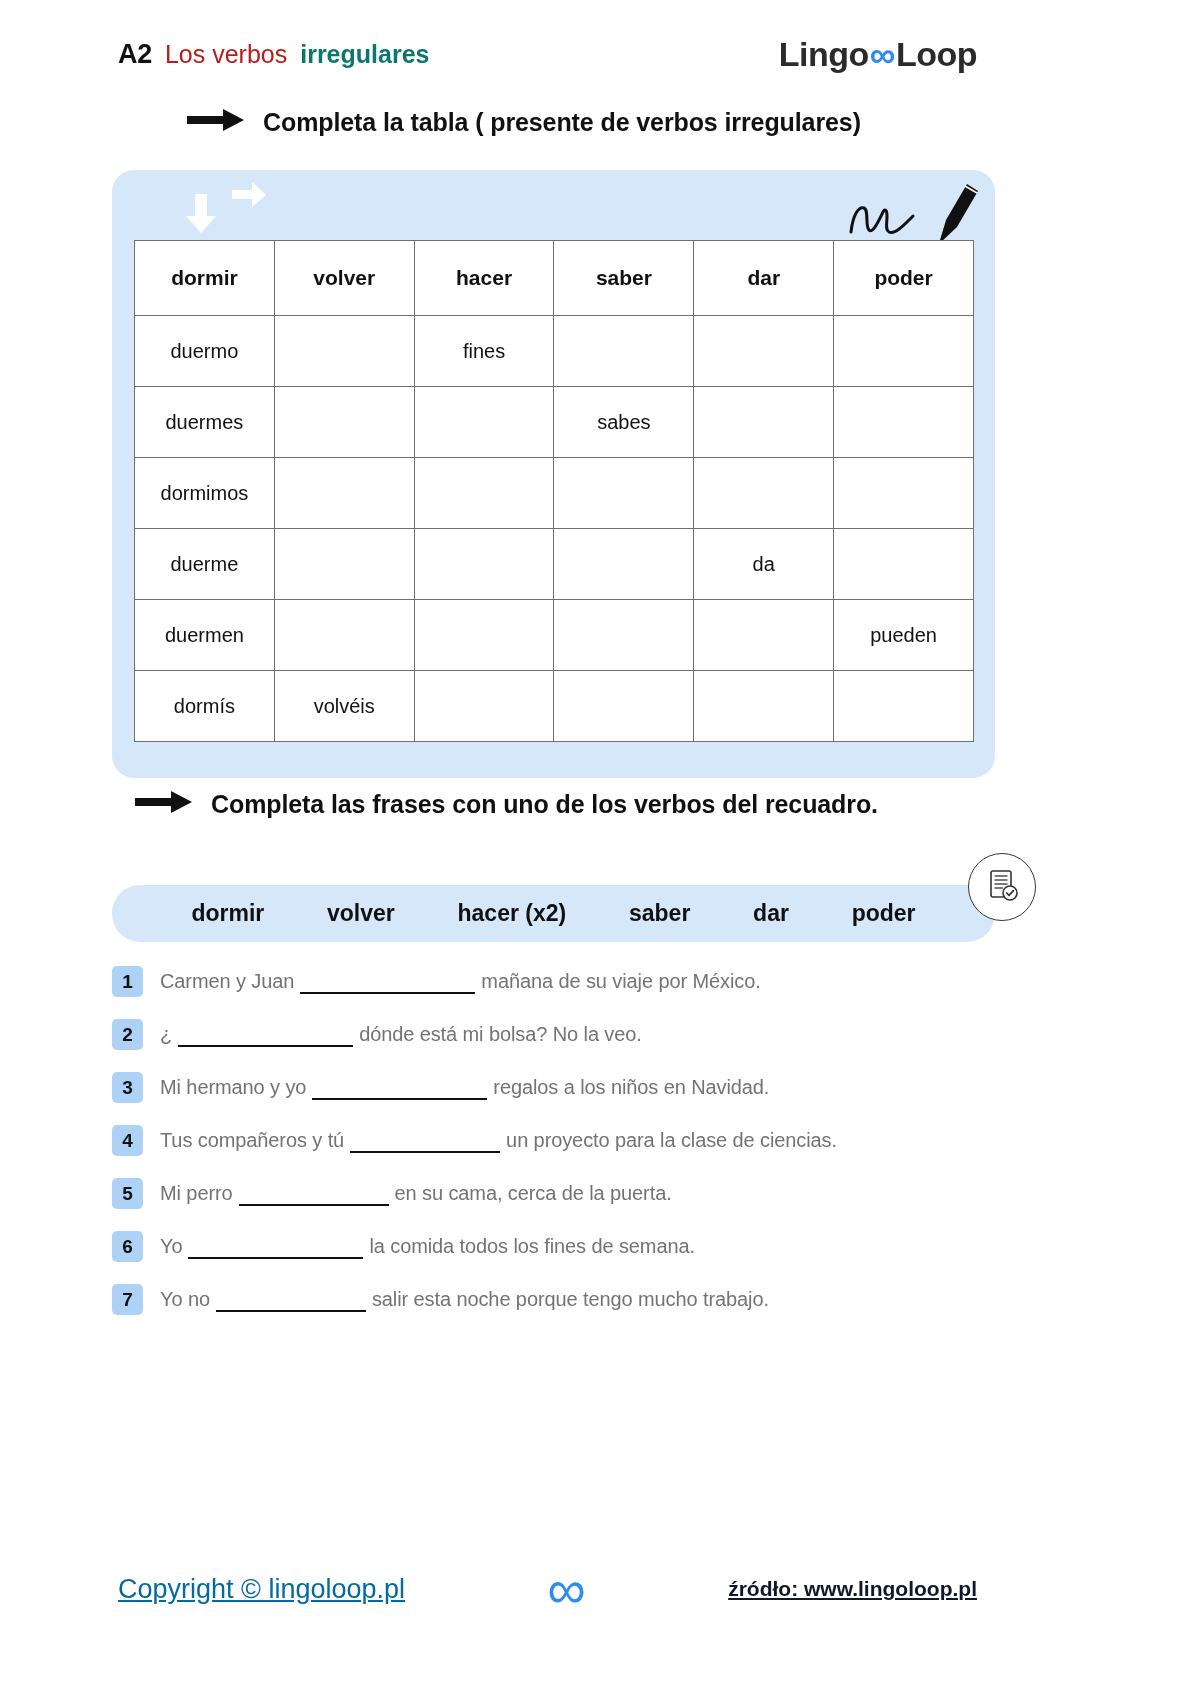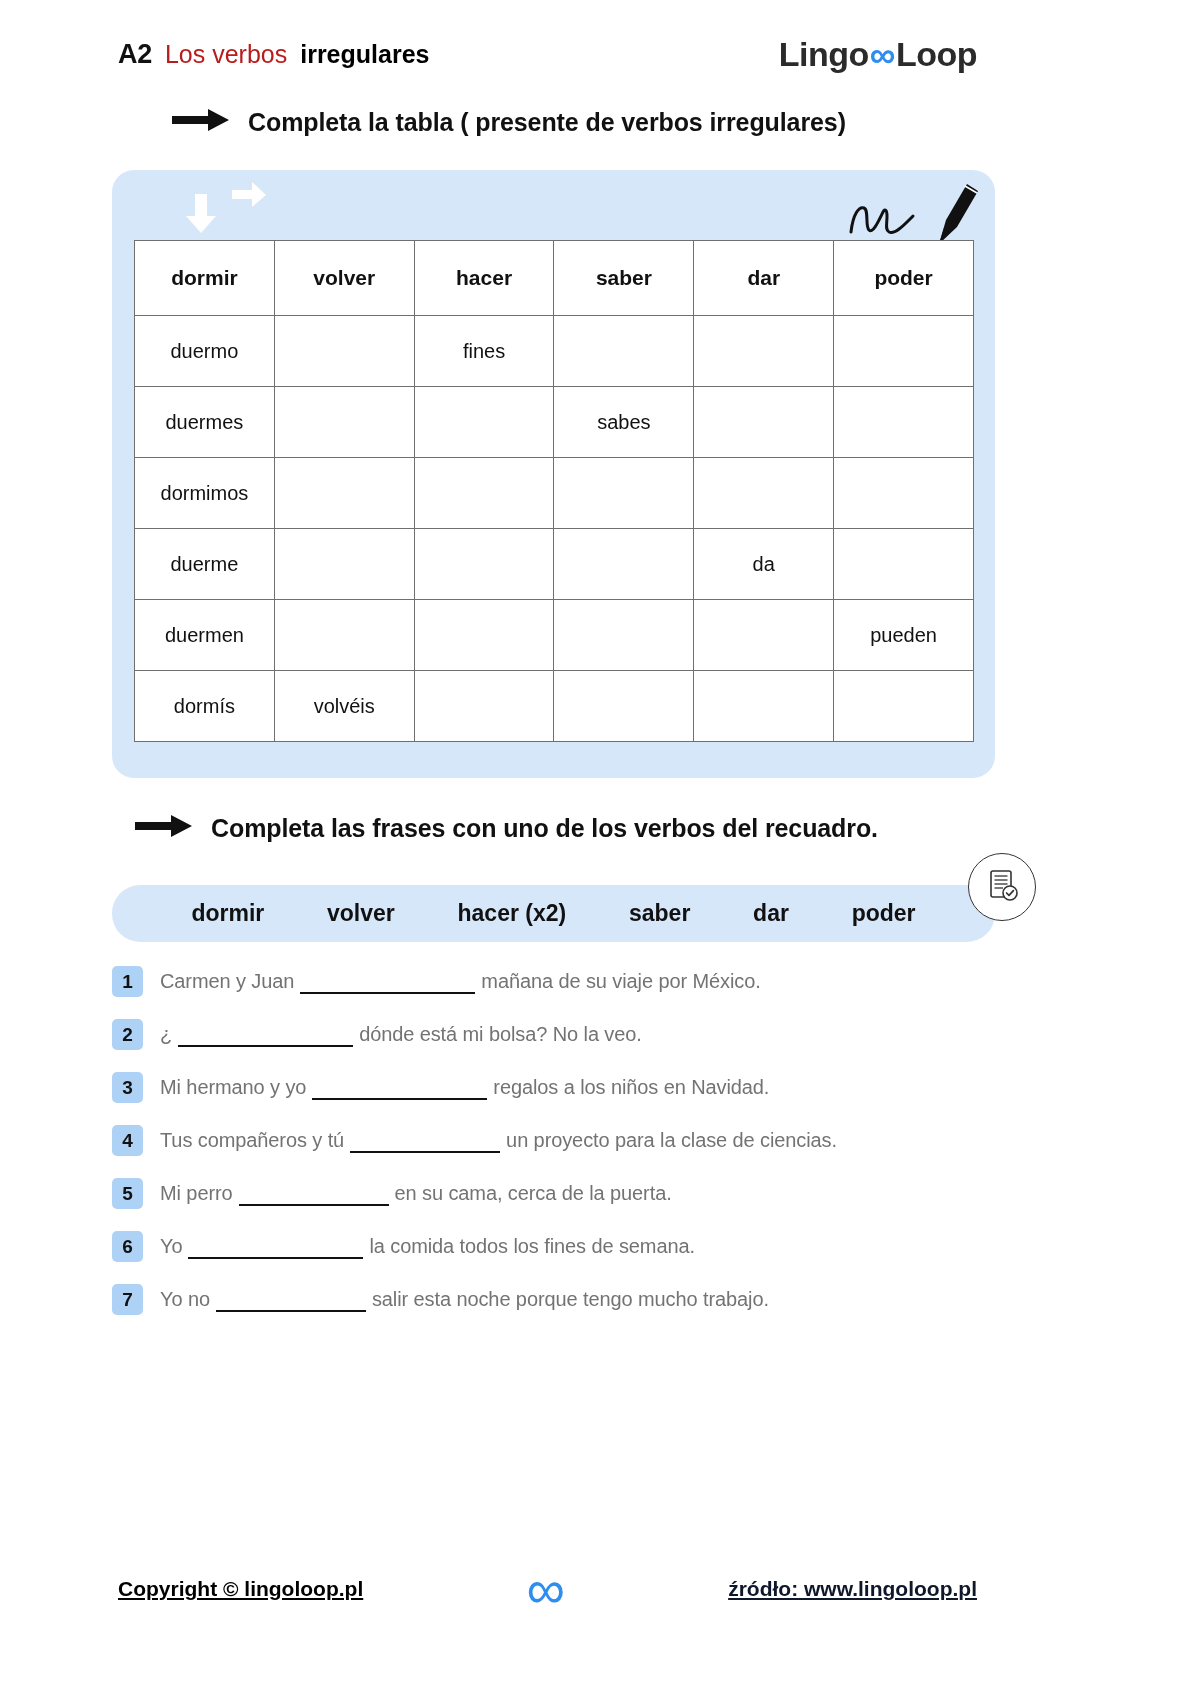--- a/index.html
+++ b/index.html
@@ -46,21 +46,21 @@
     letter-spacing: -0.3px;
     color: #111;
   }
   .header-title-normal {
     font-size: 25px;
     color: #b91c1c;
   }
   .header-title-bold {
     font-size: 25px;
     font-weight: bold;
-    color: #000000;
+    color: #0f766e;
   }
   .logo {
     display: flex;
     align-items: center;
     font-size: 34px;
     font-weight: bold;
     color: #2b2b2b;
     letter-spacing: -0.5px;
   }
   .logo .infinity {
@@ -72,22 +72,22 @@
     top: 1px;
   }
 
   
   .instruction {
     position: absolute;
     display: flex;
     align-items: center;
     gap: 18px;
   }
-  .instr-1 { top: 106px; left: 172px; }
-  .instr-2 { top: 812px; left: 135px; }
+  .instr-1 { top: 106px; left: 187px; }
+  .instr-2 { top: 788px; left: 135px; }
 
   .arrow-icon {
     display: inline-block;
     flex: none;
   }
   .instruction-text {
     font-size: 25px;
     font-weight: bold;
     color: #111;
     letter-spacing: -0.1px;
@@ -238,24 +238,24 @@
   .footer {
     position: absolute;
     bottom: 68px;
     left: 118px;
     right: 118px;
     display: flex;
     align-items: center;
     justify-content: space-between;
   }
   .footer-copy {
-    font-size: 21px;
-    font-weight: bold;
+    font-size: 27px;
+    font-weight: normal;
     text-decoration: underline;
-    color: #000000;
+    color: #0369a1;
   }
   .footer-infinity {
     color: #2f8ded;
     font-size: 54px;
     line-height: 1;
     font-weight: normal;
   }
   .footer-source {
     font-size: 21px;
     font-weight: bold;

